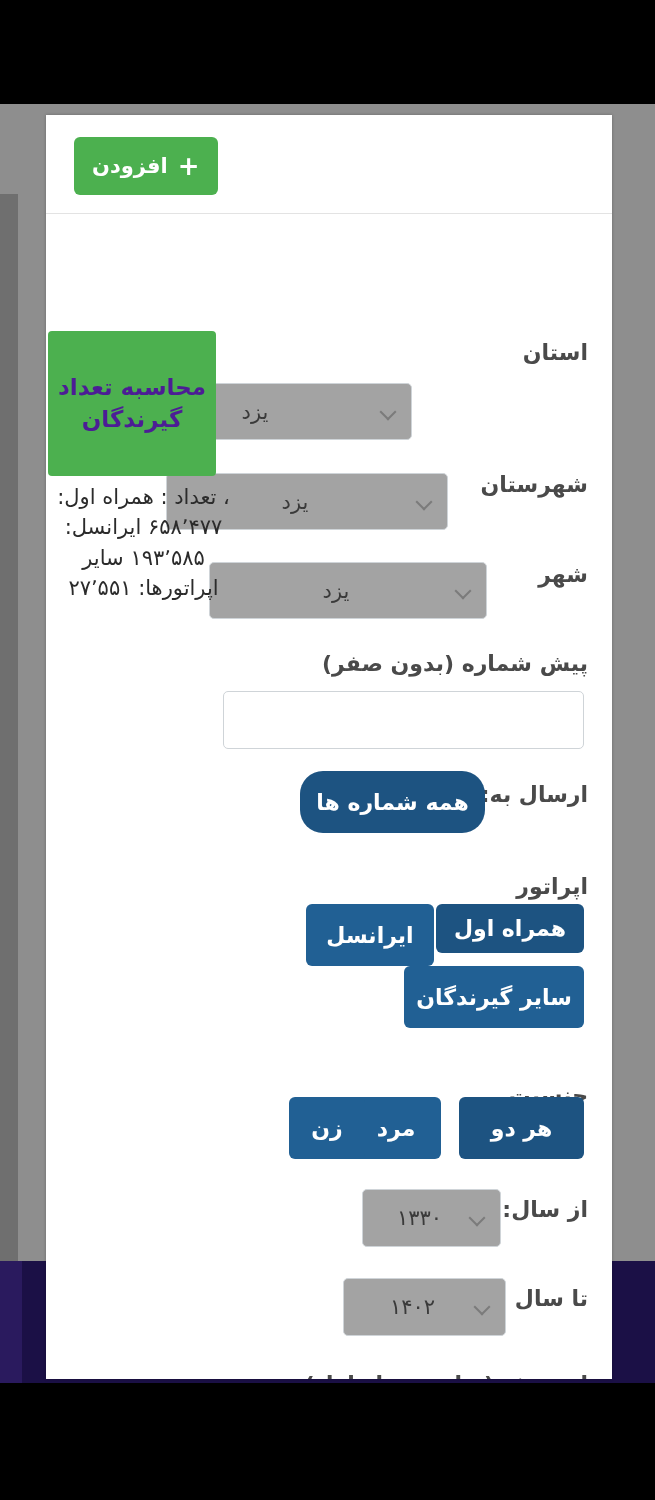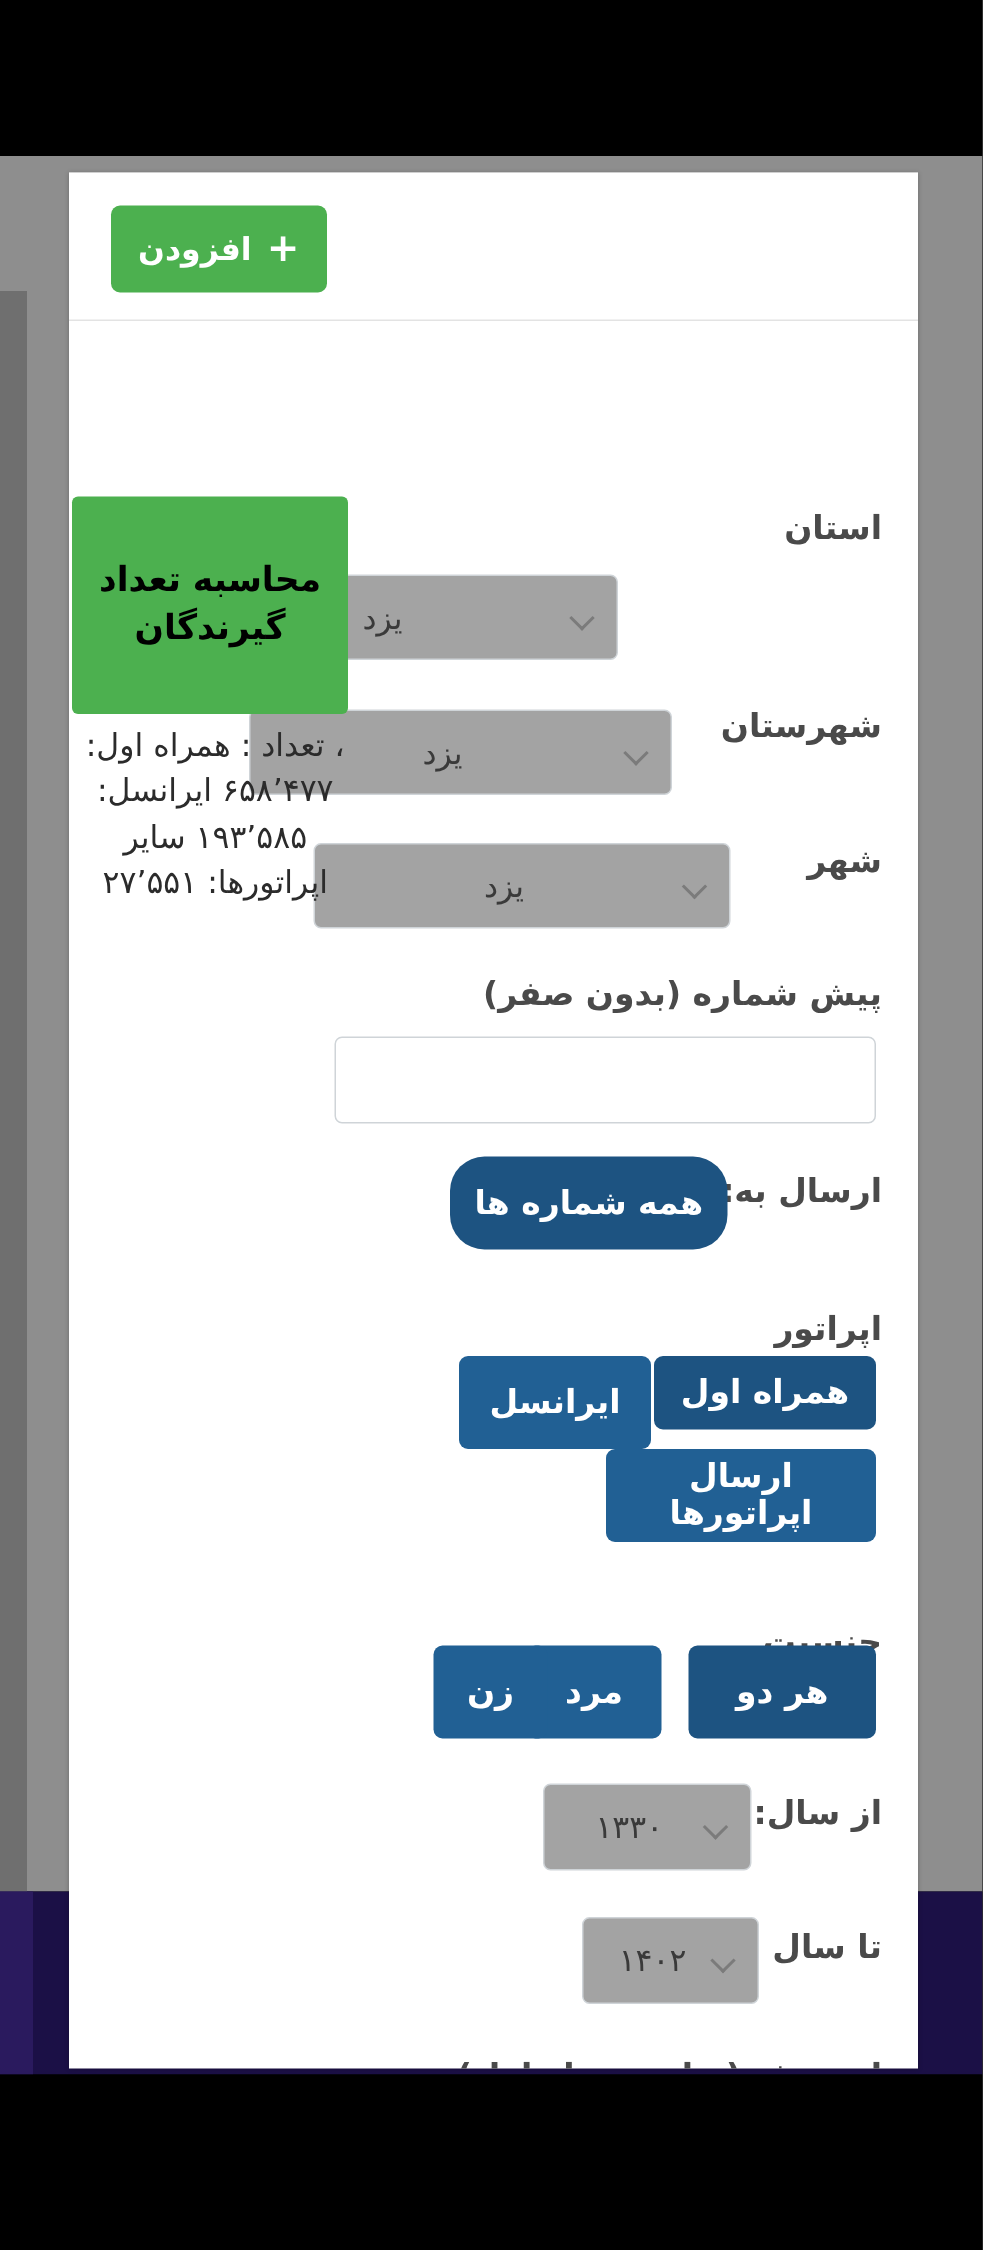--- a/index.html
+++ b/index.html
@@ -195,25 +195,25 @@
   }
   .blue-btn.dark {
     background: #1d5381;
   }
 
   
   .count-panel {
     position: absolute;
     left: 2px;
     top: 117px;
-    width: 184px;
+    width: 168px;
     height: 145px;
     background: #4cb04f;
     border-radius: 4px;
-    color: #000000;
+    color: #4c1d95;
     font-size: 23px;
     font-weight: 700;
     line-height: 1.35;
     display: flex;
     align-items: center;
     justify-content: center;
     text-align: center;
     cursor: pointer;
   }
 
@@ -271,35 +271,35 @@
 
       <div class="field-label" style="right:24px; top:437px;">پیش شماره (بدون صفر)</div>
       <input class="text-input" style="right: 28px; top: 477px; width: 361px; height: 58px;" value="">
 
       <div class="field-label" style="right:24px; top:568px;">ارسال به:</div>
       <button class="blue-btn dark" style="right:127px; top:557px; width:185px; height:62px;border-radius:23px;">همه شماره ها</button>
 
       <div class="field-label" style="right:24px; top:660px;">اپراتور</div>
       <button class="blue-btn dark" style="right:28px; top:690px; width:148px; height:49px;">همراه اول</button>
       <button class="blue-btn" style="right:178px; top:690px; width:128px; height:62px;">ایرانسل</button>
-      <button class="blue-btn" style="right:28px; top:752px; width:180px; height:62px;">ارسال اپراتورها</button>
+      <button class="blue-btn" style="right:28px; top:752px; width:180px; height:62px;">سایر گیرندگان</button>
 
       <div class="field-label" style="right:24px; top:869px;">جنسیت</div>
       <button class="blue-btn dark" style="right:28px; top:883px; width:125px; height:62px;">هر دو</button>
       <button class="blue-btn" style="right:171px; top:883px; width:90px; height:62px;">مرد</button>
       <button class="blue-btn" style="right:247px; top:883px; width:76px; height:62px;">زن</button>
 
       <div class="field-label" style="right:24px; top:983px;">از سال:</div>
       <div class="select-box" style="right:111px; top:975px; width:139px; height:58px;">
         <span class="chev"></span>
         <span class="val">۱۳۳۰</span>
       </div>
 
       <div class="field-label" style="right:24px; top:1072px;">تا سال</div>
-      <div class="select-box" style="right:106px; top:1064px; width:118px; height:58px;">
+      <div class="select-box" style="right:106px; top:1064px; width:163px; height:58px;">
         <span class="chev"></span>
         <span class="val">۱۴۰۲</span>
       </div>
 
       <div class="field-label" style="right:24px; top:1158px;">از ردیف (برای همراه اول)</div>
 
       <div class="count-panel">محاسبه تعداد گیرندگان</div>
       <div class="count-text">، تعداد : همراه اول: ۶۵۸٬۴۷۷ ایرانسل: ۱۹۳٬۵۸۵ سایر اپراتورها: ۲۷٬۵۵۱</div>
 
     </div>

